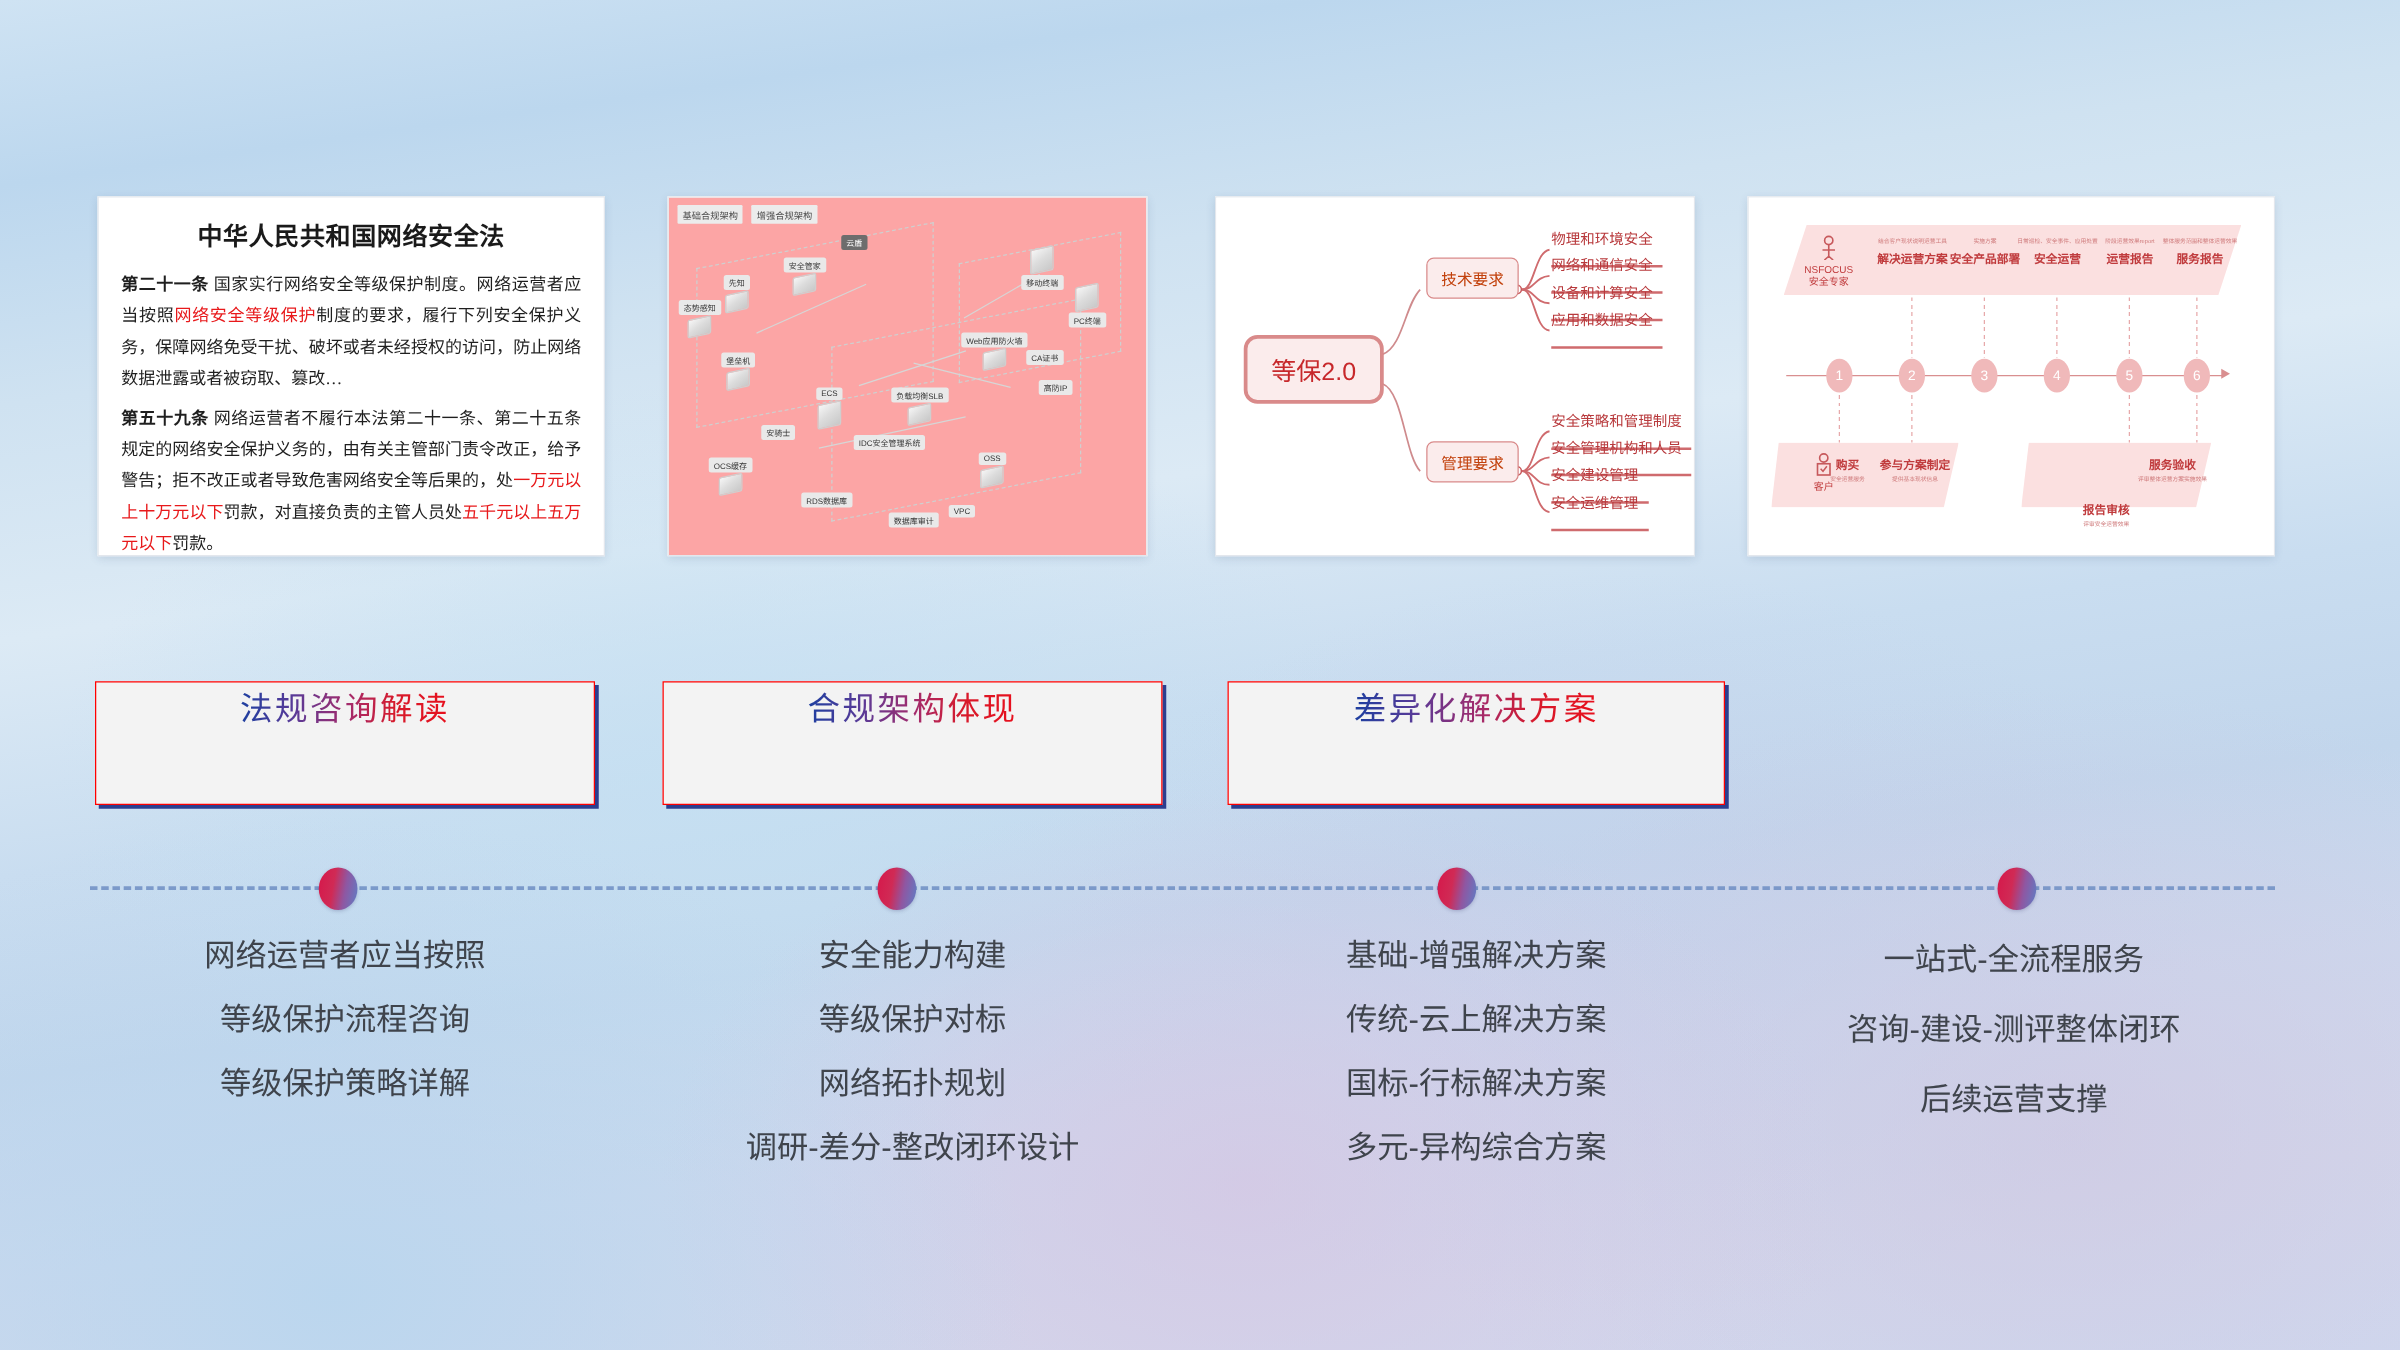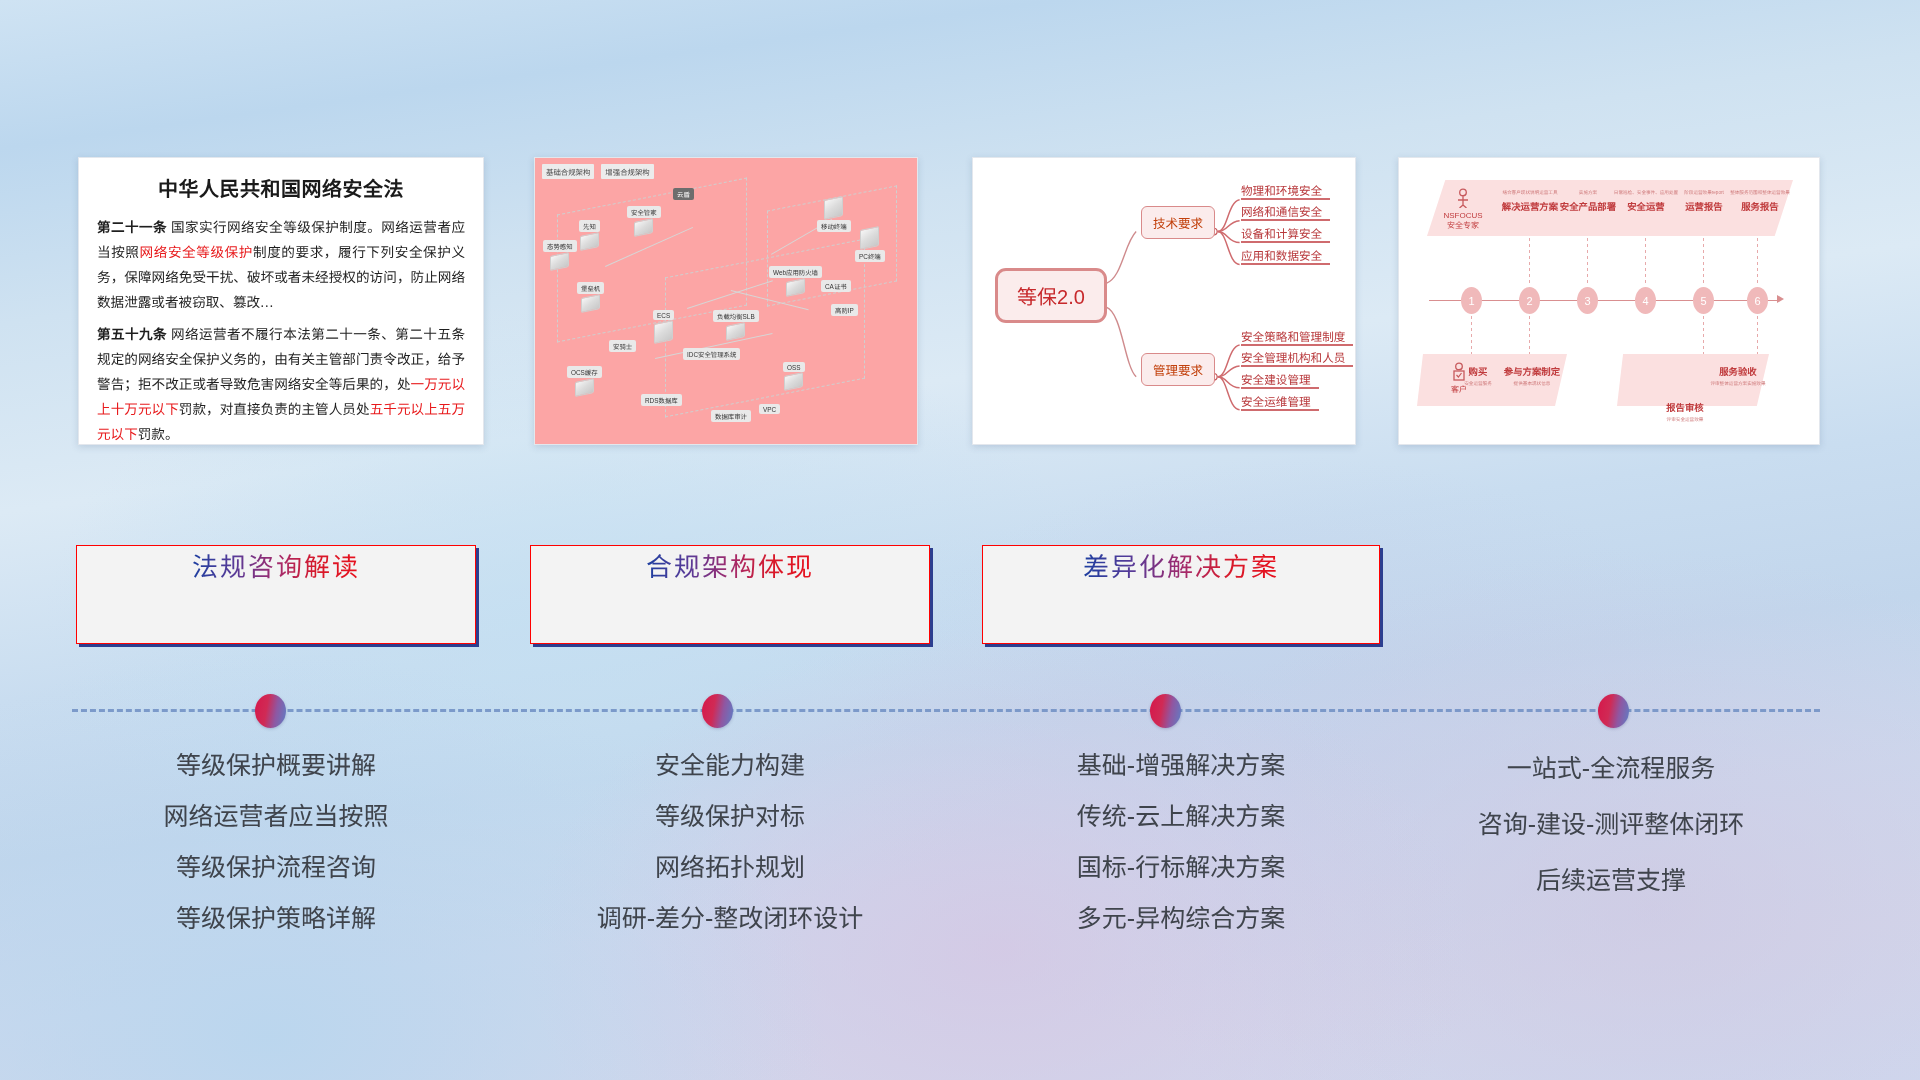--- a/index.html
+++ b/index.html
@@ -137,21 +137,21 @@
     padding: 6px 11px;
     white-space: nowrap;
   }
   .mm-b1 { left: 168px; top: 48px; }
   .mm-b2 { left: 168px; top: 195px; }
   .mm-leaf {
     position: absolute;
     font-size: 11.6px;
     color: #b8393c;
     white-space: nowrap;
-    padding-bottom: 2px;
+    padding-bottom: 16px;
     text-align: center;
   }
   .mm-leaf::after {
     content: "";
     position: absolute;
     left: 0; right: -8px; bottom: 0;
     height: 1.6px;
     background: #cf6b6e;
   }
   .mm-svg { position: absolute; inset: 0; }
@@ -534,21 +534,20 @@
     <div class="tl-line"></div>
     <div class="tl-dot td-1"></div>
     <div class="tl-dot td-2"></div>
     <div class="tl-dot td-3"></div>
     <div class="tl-dot td-4"></div>
   </div>
 
   <div class="cols">
 
     <div class="col col-1">
-      <div class="item">等级保护概要讲解</div>
       <div class="item">网络运营者应当按照</div>
       <div class="item">等级保护流程咨询</div>
       <div class="item">等级保护策略详解</div>
     </div>
 
     <div class="col col-2">
       <div class="item">安全能力构建</div>
       <div class="item">等级保护对标</div>
       <div class="item">网络拓扑规划</div>
       <div class="item">调研-差分-整改闭环设计</div>

